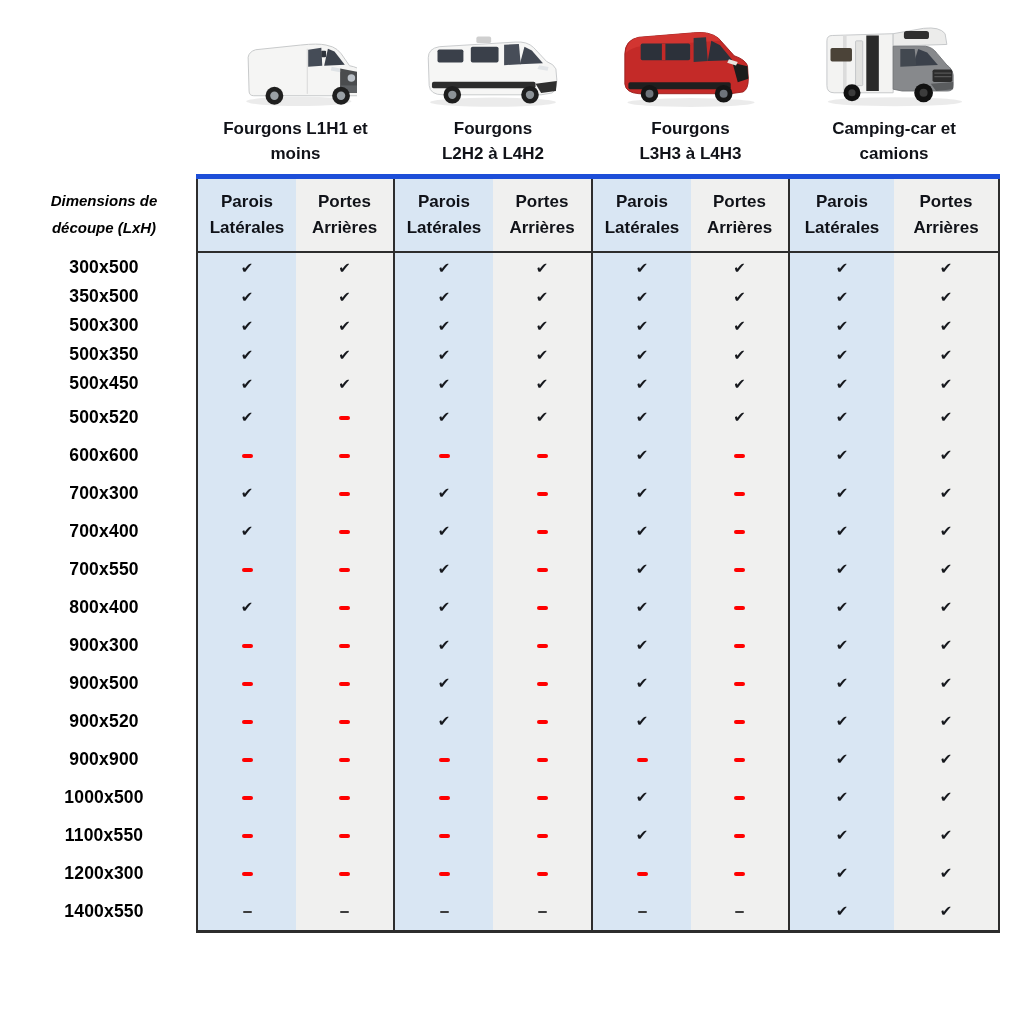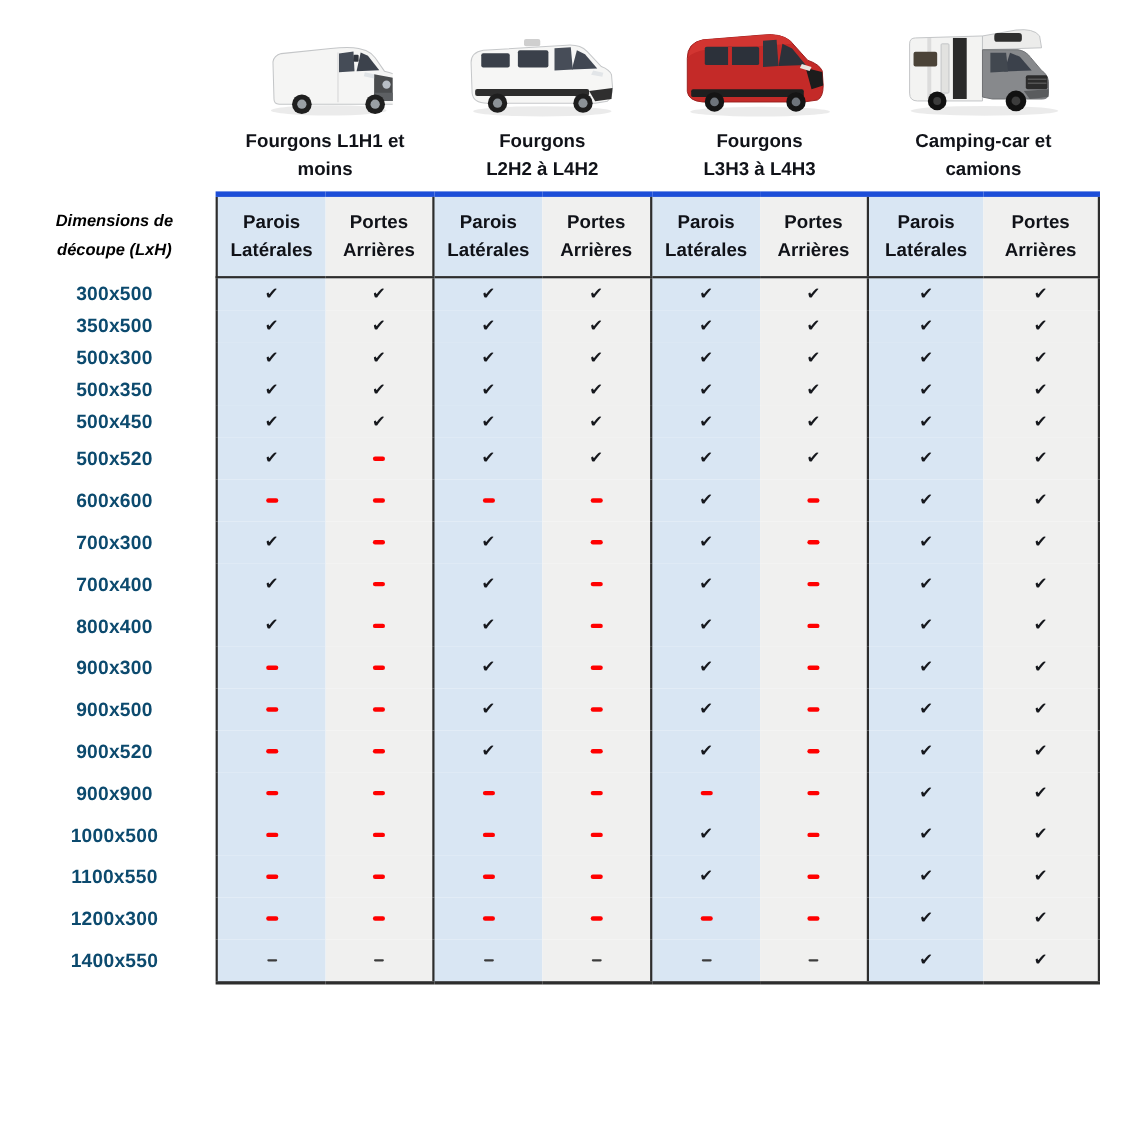--- a/index.html
+++ b/index.html
@@ -29,21 +29,21 @@
   .parois{background:#d9e6f3;}
   .portes{background:#f0f0ef;}
   .g-start{border-left:2.5px solid #2d2d2d;}
   .g-end{border-right:2.5px solid #2d2d2d;}
 
   
   tbody td{height:38px;}
   tbody tr.compact td{height:29px;}
   tbody tr:last-child td.data{border-bottom:3px solid #2d2d2d;}
   td.row-label{
-    background:#fff;font-size:17.5px;font-weight:600;color:#0c4a6e;letter-spacing:.2px;
+    background:#fff;font-size:17.5px;font-weight:600;color:#000000;letter-spacing:.2px;
   }
   .check{
     font-family:"DejaVu Sans",sans-serif;font-size:15px;font-weight:bold;color:#16181d;
     display:inline-block;line-height:1;
   }
   .dash-red{display:inline-block;width:11px;height:4px;border-radius:2px;background:#ff0000;vertical-align:middle;}
   .dash-dark{display:inline-block;width:9px;height:2.5px;border-radius:1px;background:#3d3d3d;vertical-align:middle;}
   svg.vehicle{display:inline-block;}
 </style>
 </head>
@@ -297,20 +297,31 @@
           <td class="data parois g-start"><span class="check">✔</span></td>
           <td class="data portes"><span class="dash-red"></span></td>
           <td class="data parois g-start"><span class="check">✔</span></td>
           <td class="data portes"><span class="dash-red"></span></td>
           <td class="data parois g-start"><span class="check">✔</span></td>
           <td class="data portes"><span class="dash-red"></span></td>
           <td class="data parois g-start"><span class="check">✔</span></td>
           <td class="data portes g-end"><span class="check">✔</span></td>
         </tr>
         <tr>
+          <td class="row-label">700x550</td>
+          <td class="data parois g-start"><span class="dash-red"></span></td>
+          <td class="data portes"><span class="dash-red"></span></td>
+          <td class="data parois g-start"><span class="check">✔</span></td>
+          <td class="data portes"><span class="dash-red"></span></td>
+          <td class="data parois g-start"><span class="check">✔</span></td>
+          <td class="data portes"><span class="dash-red"></span></td>
+          <td class="data parois g-start"><span class="check">✔</span></td>
+          <td class="data portes g-end"><span class="check">✔</span></td>
+        </tr>
+        <tr>
           <td class="row-label">800x400</td>
           <td class="data parois g-start"><span class="check">✔</span></td>
           <td class="data portes"><span class="dash-red"></span></td>
           <td class="data parois g-start"><span class="check">✔</span></td>
           <td class="data portes"><span class="dash-red"></span></td>
           <td class="data parois g-start"><span class="check">✔</span></td>
           <td class="data portes"><span class="dash-red"></span></td>
           <td class="data parois g-start"><span class="check">✔</span></td>
           <td class="data portes g-end"><span class="check">✔</span></td>
         </tr>

